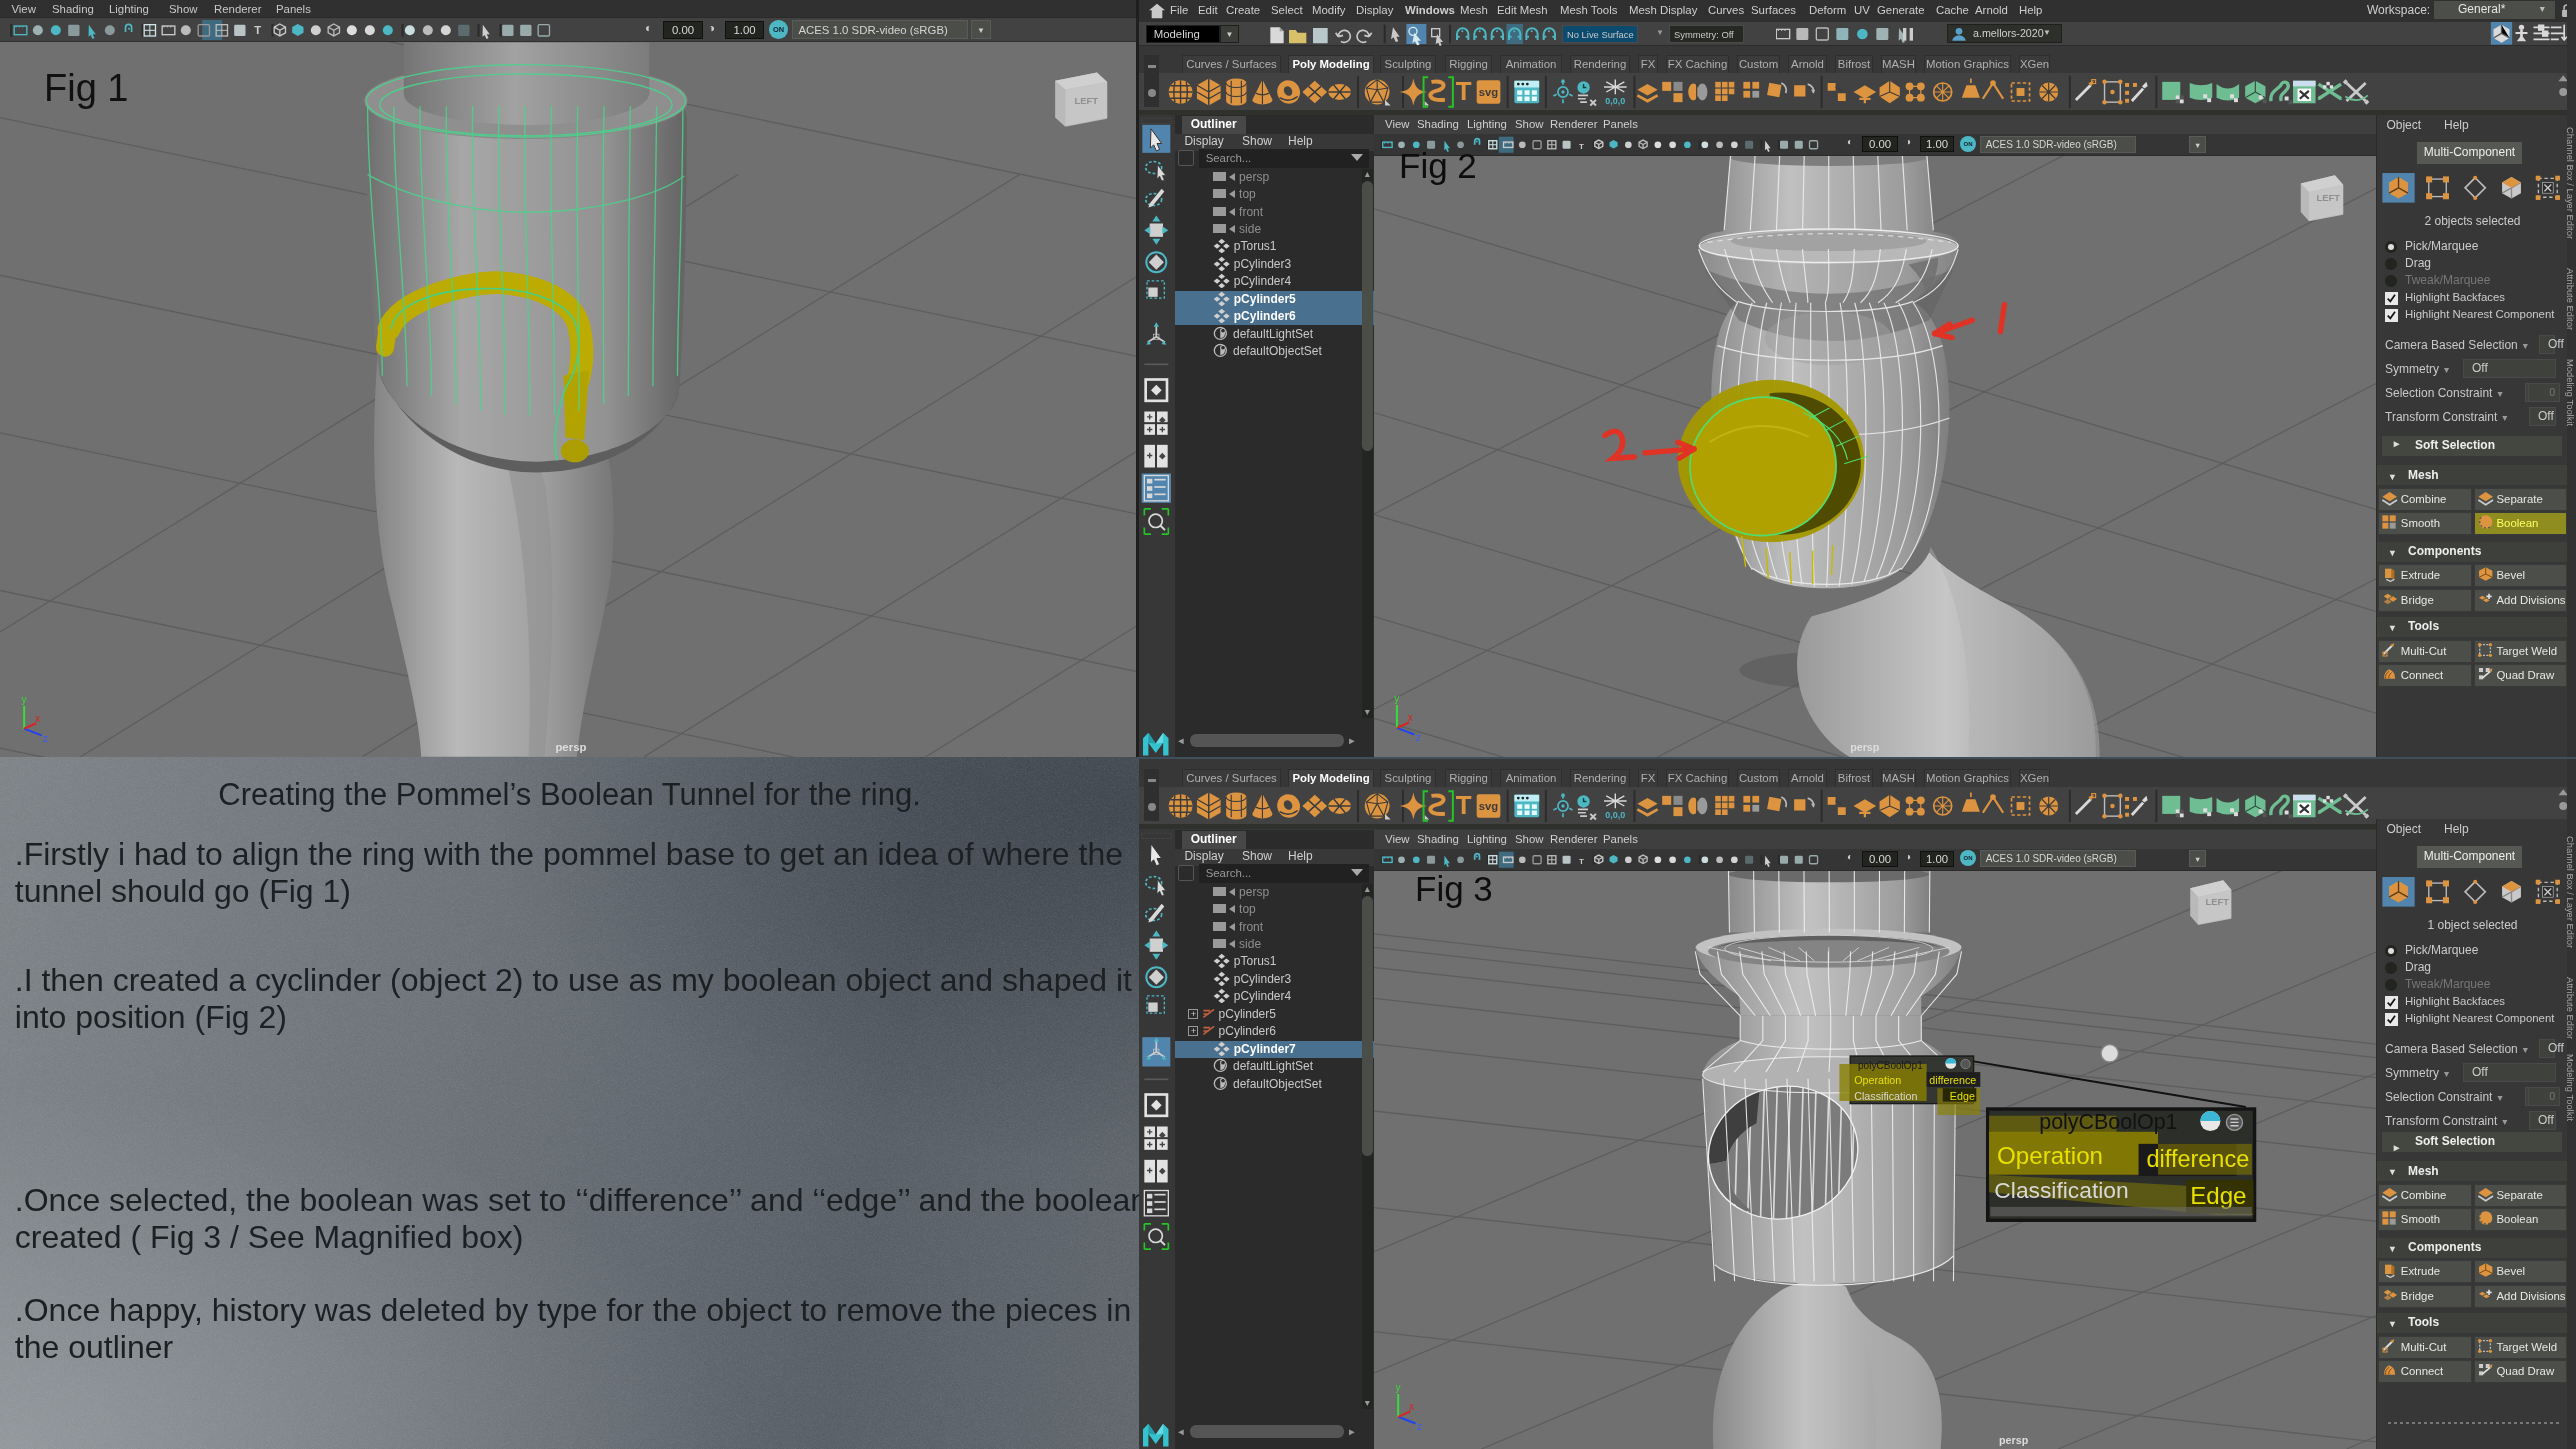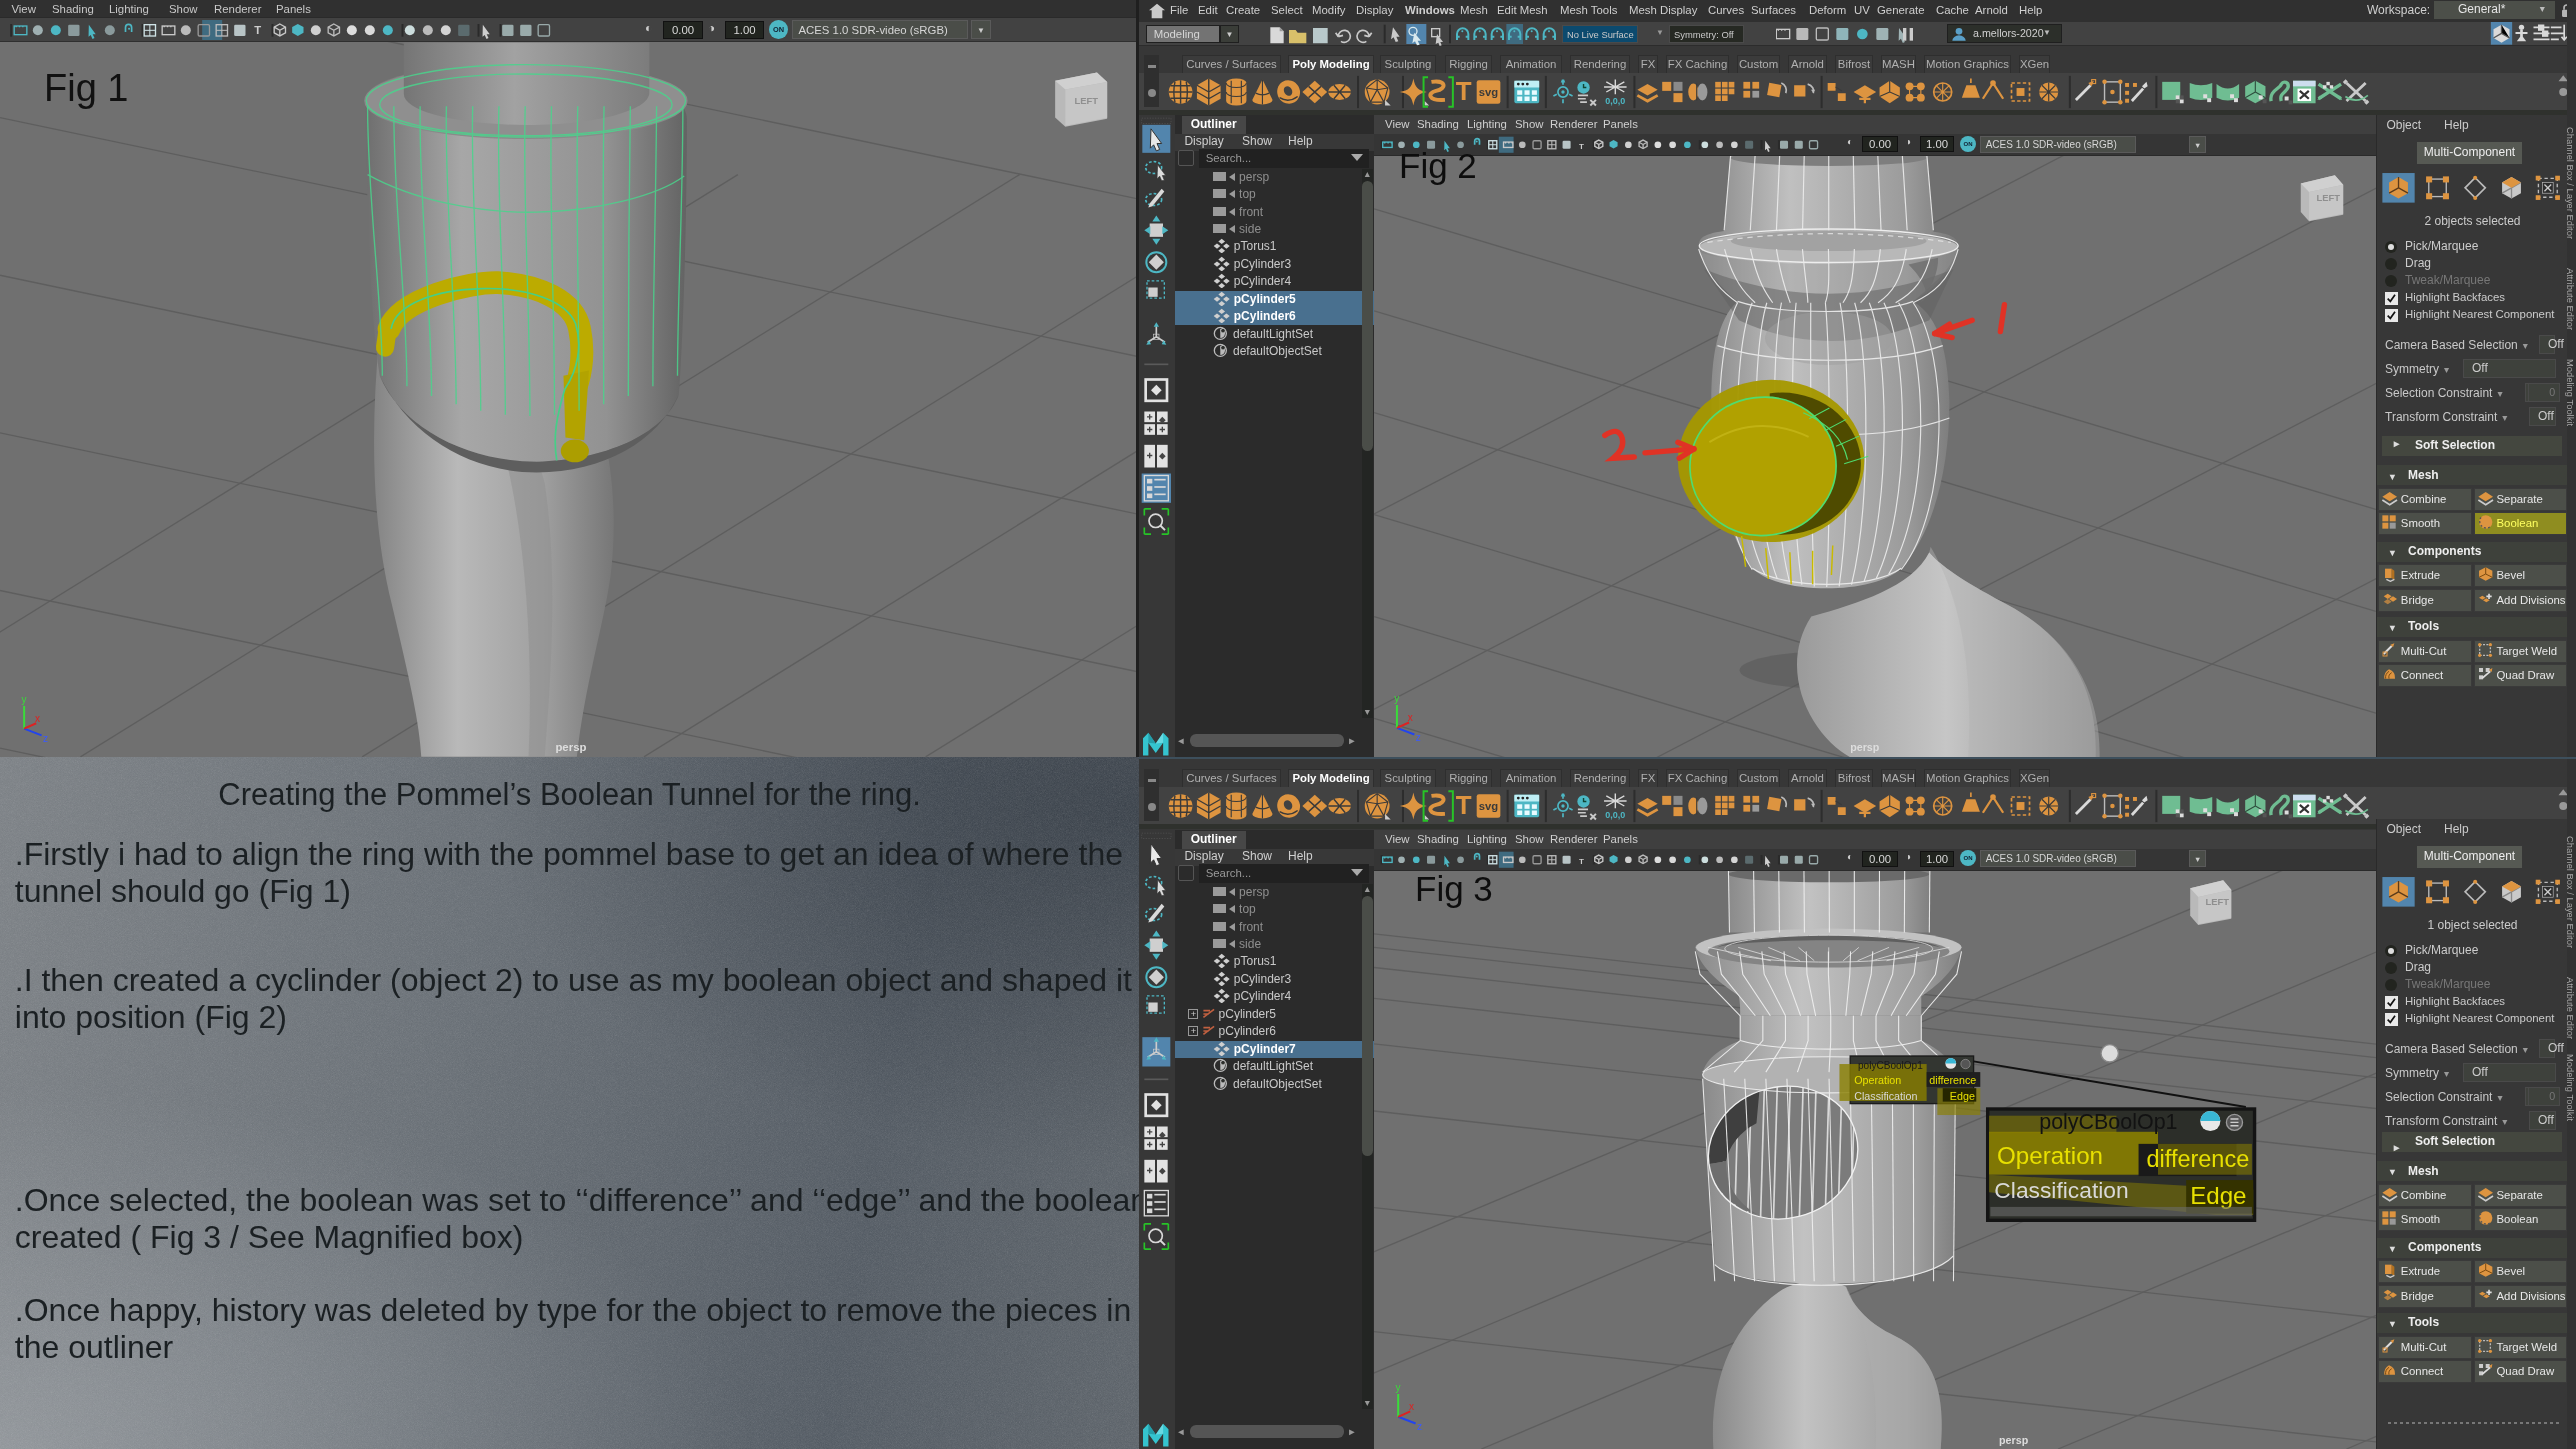--- a/index.html
+++ b/index.html
@@ -190,21 +190,21 @@
 <div style="position:absolute;left:1975px;top:4px;font-size:11.4px;color:#cfcfcf;font-weight:normal;white-space:nowrap">Arnold</div>
 <div style="position:absolute;left:2019px;top:4px;font-size:11.4px;color:#cfcfcf;font-weight:normal;white-space:nowrap">Help</div>
 <div style="position:absolute;left:2367px;top:3.4px;font-size:12px;color:#cfcfcf">Workspace:</div>
 <div style="position:absolute;left:2434px;top:1.3px;width:121px;height:17.4px;background:#4c4f49;color:#e6e6e6;font-size:12px;line-height:17.4px;padding-left:24px">General*</div>
 <div style="position:absolute;left:2538px;top:4px;color:#bbb;font-size:8.7px">▼</div>
 <svg width="13.4" height="16" style="position:absolute;left:2560px;top:2.7px" viewBox="0 0 20 24">
     <rect x="3" y="10" width="14" height="11" rx="2" fill="#b5b5b5"></rect>
     <path d="M6,10 V7 a4,4 0 0 1 8,0 V10" fill="none" stroke="#b5b5b5" stroke-width="2.5"></path>
   </svg>
 <div style="position:absolute;left:1139px;top:21.5px;width:1437px;height:24px;background:#424242;border-bottom:0.7px solid #2c2c2c"></div>
-<div style="position:absolute;left:1146px;top:25px;width:74px;height:18px;background:#737373;border:0.7px solid #1f1f1f;color:#d6d6d6;font-size:11.4px;line-height:17px;padding-left:6.7px">Modeling</div>
+<div style="position:absolute;left:1146px;top:25px;width:74px;height:18px;background:#000000;border:0.7px solid #1f1f1f;color:#d6d6d6;font-size:11.4px;line-height:17px;padding-left:6.7px">Modeling</div>
 <div style="position:absolute;left:1220px;top:25px;width:19px;height:18px;background:#3a3d38;border:0.7px solid #1f1f1f;color:#ccc;font-size:8px;text-align:center;line-height:18px">▼</div>
 <svg width="416" height="24" style="position:absolute;left:1213px;top:21.5px" viewBox="0 0 620 36">
     <g fill="#d9d9d9">
       <path d="M84,8 h14 l6,6 v18 h-20 z"></path>
       <path d="M98,8 l0,6 6,0" fill="#9a9a9a"></path>
     </g>
     <path d="M112,12 h10 l3,4 h13 v16 h-26 z" fill="#d8c06a"></path>
     <path d="M148,9 h22 v23 h-22 z M152,9 h14 v8 h-14 z M152,22 h14 v10 h-14 z" fill="#b9c9cb"></path>
     <path d="M186,22 a9,9 0 1 1 4,7 M186,22 l-4,-6 M186,22 l7,-2" stroke="#c9c9c9" stroke-width="2.5" fill="none"></path>
     <path d="M232,22 a9,9 0 1 0 -4,7 M232,22 l4,-6 M232,22 l-7,-2" stroke="#c9c9c9" stroke-width="2.5" fill="none"></path>

